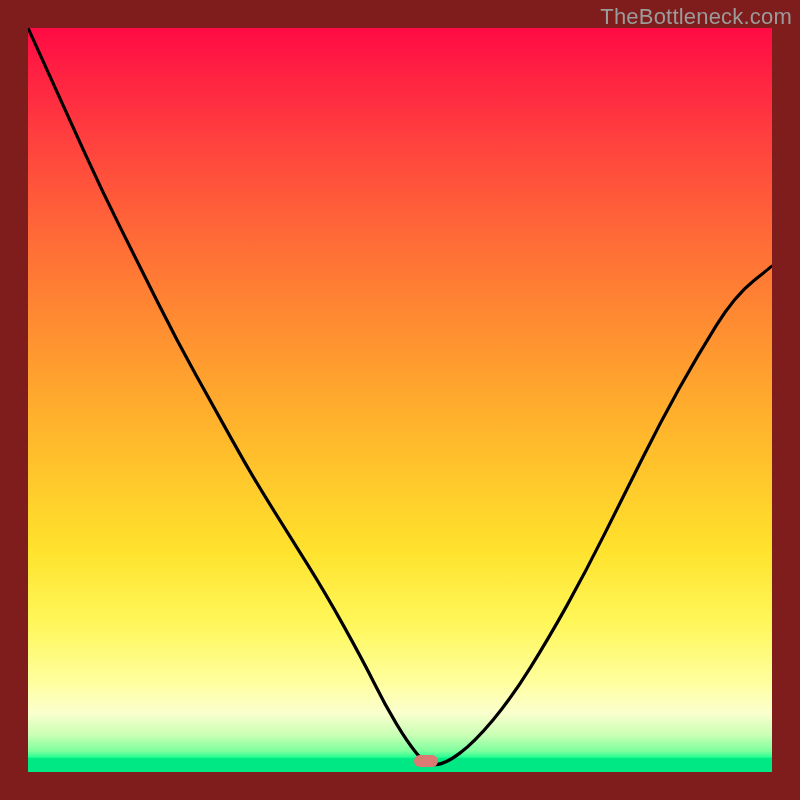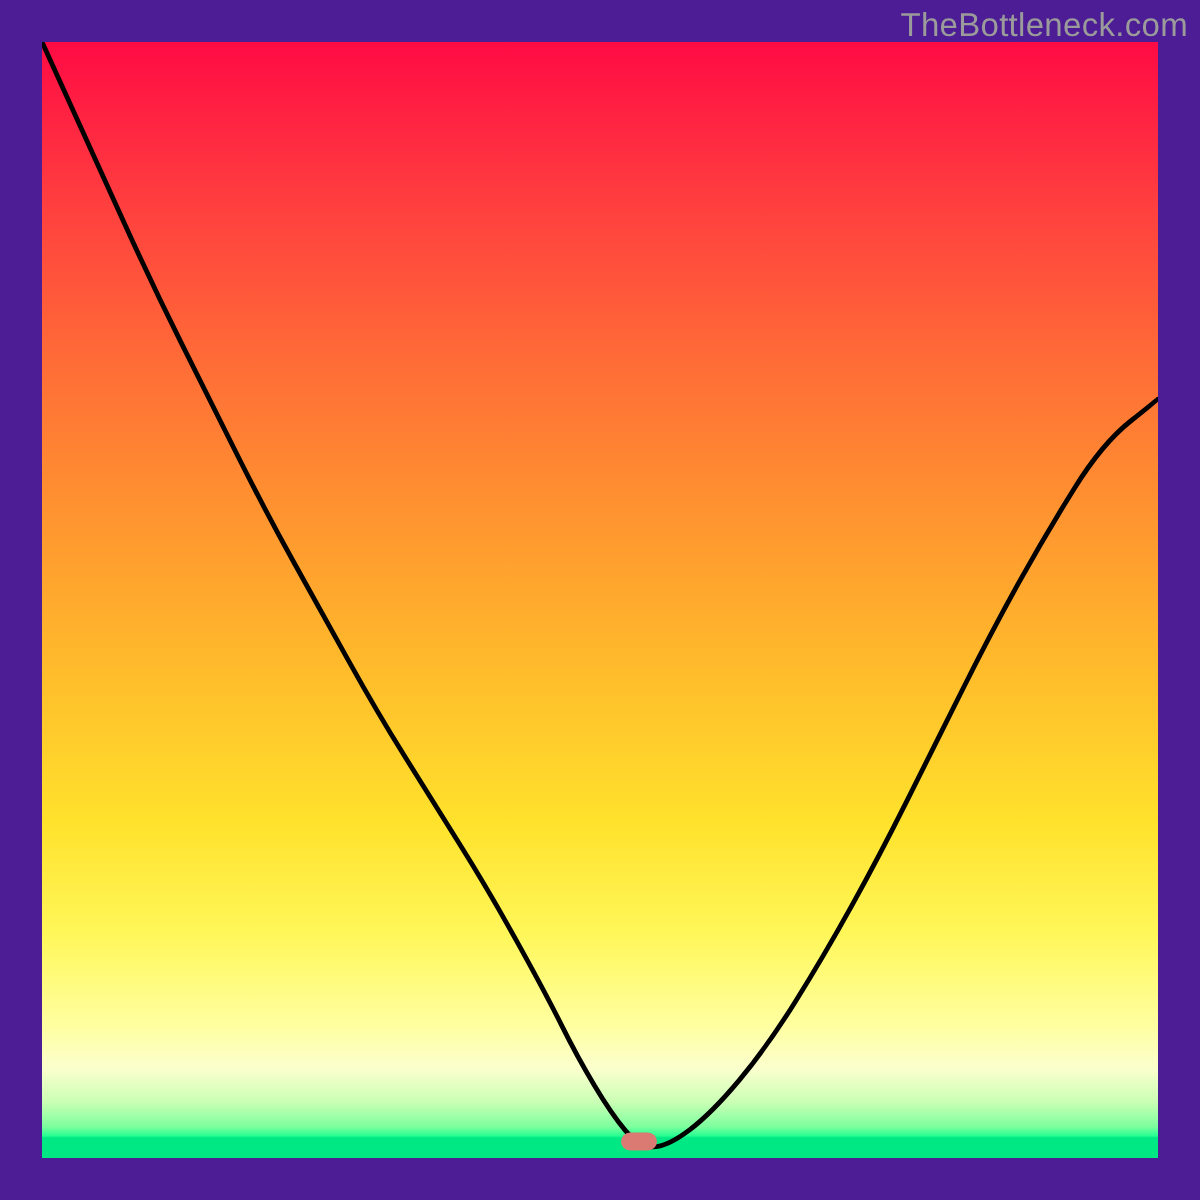--- a/index.html
+++ b/index.html
@@ -7,21 +7,21 @@
     padding: 0;
     width: 800px;
     height: 800px;
     background: #000;
     overflow: hidden;
     font-family: Arial, Helvetica, sans-serif;
   }
   .frame {
     position: absolute;
     inset: 0;
-    background: #4c1d95;
+    background: #7f1d1d;
   }
   .plot {
     position: absolute;
     left: 28px;
     top: 28px;
     width: 744px;
     height: 744px;
     overflow: hidden;
   }
   .gradient {

